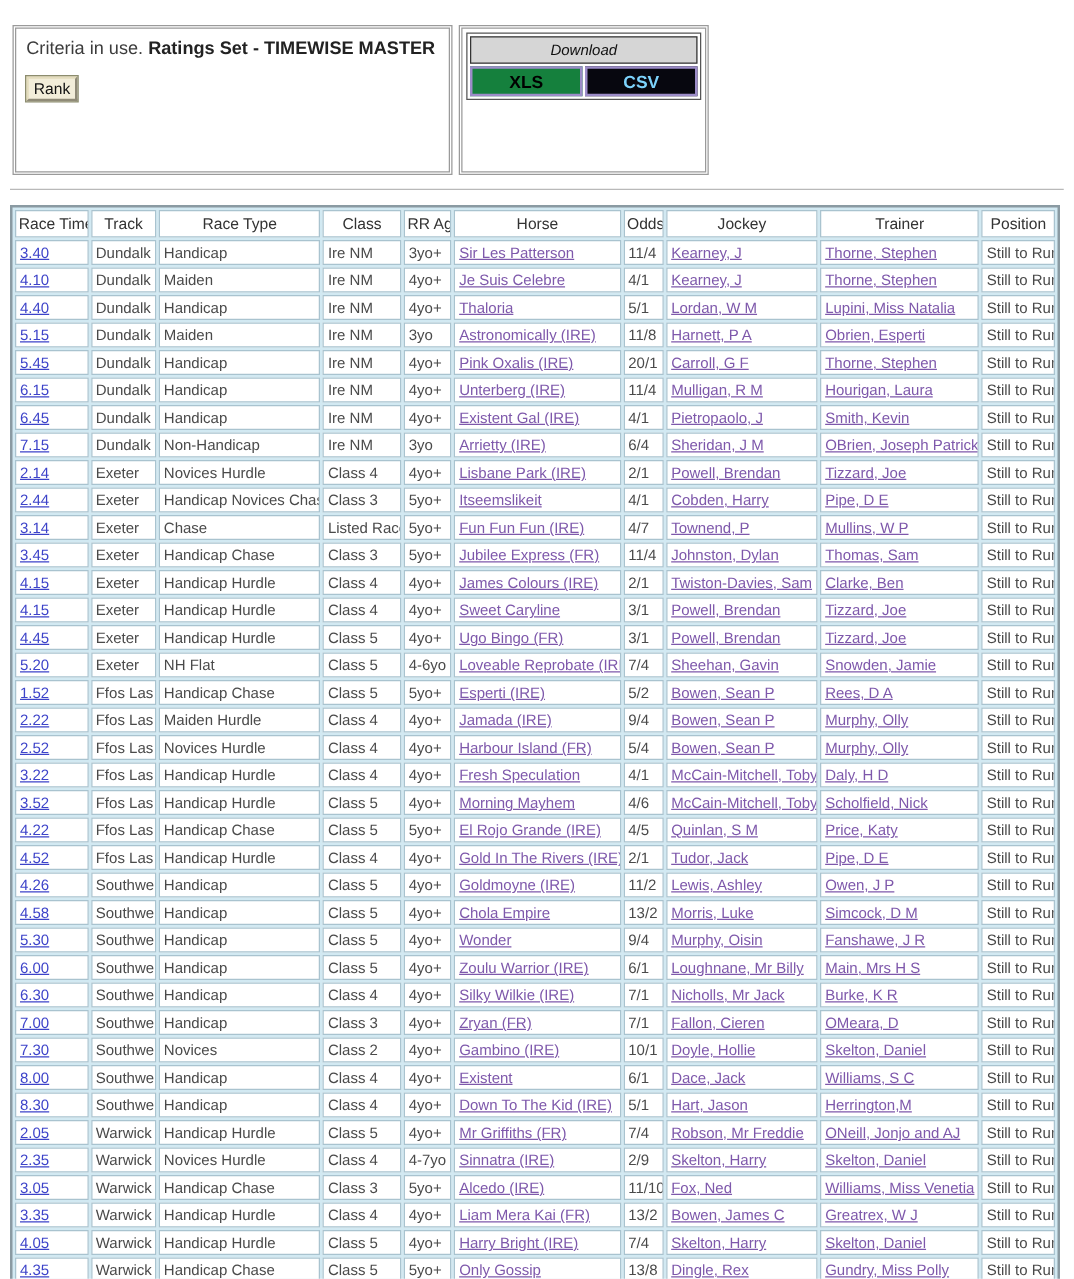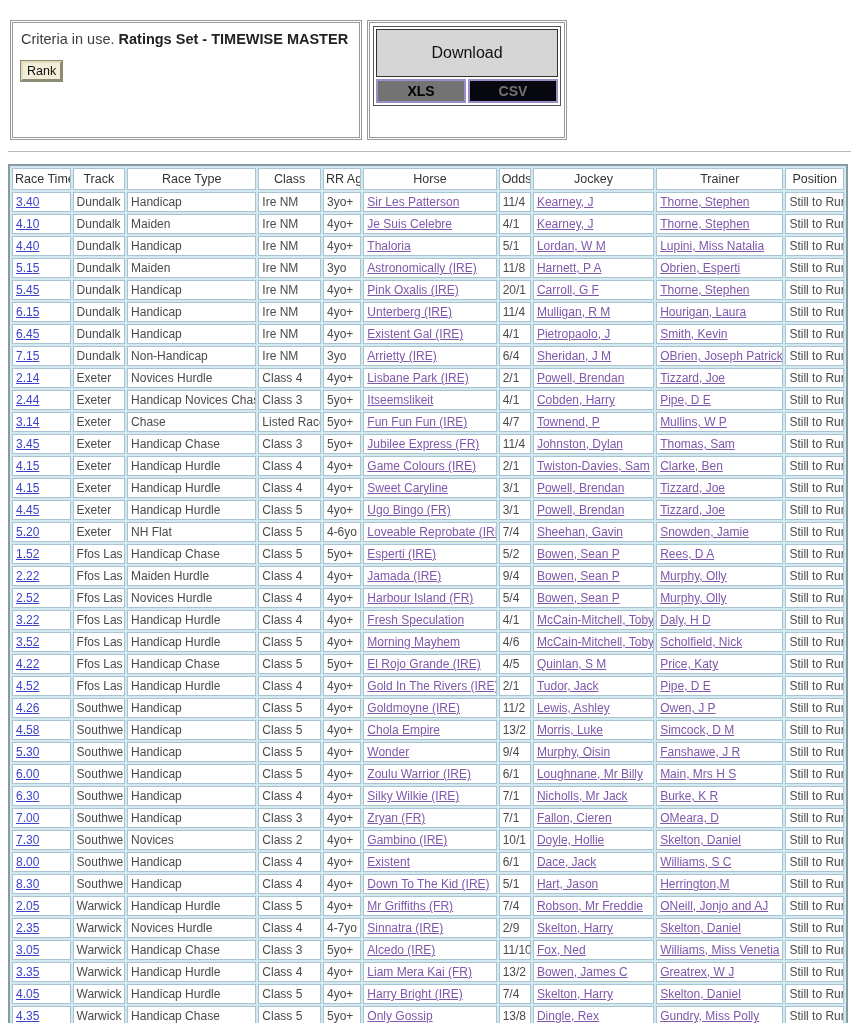--- a/index.html
+++ b/index.html
@@ -27,28 +27,28 @@
     font-size: 12.5px; padding: 1px 4px; margin: 0; cursor: pointer;
   }
   .rank-row { margin-top: 11px; }
   .btn-row { margin-top: 9px; display: flex; gap: 4px; }
 
   .download-box { width: 200px; height: 120px; }
   .download-box .dbl-inner { padding: 3px; }
   .dl-table { width: 100%; border-collapse: separate; border-spacing: 2px; background: #fff; border: 1px solid #555; }
   .dl-header {
     background: #d6d6d6; border: 1px solid #333; text-align: center;
-    font-size: 16px; color: #111; padding: 14px 2px;
+    font-size: 12px; color: #111; padding: 3px 2px; font-style: italic;
   }
   .dl-btn {
     text-align: center; font-weight: bold; font-size: 14px;
     border: 2px solid #9c8cc8; padding: 2px 2px; width: 50%; cursor: pointer;
   }
-  .dl-xls { background: #737373; color: #000; }
-  .dl-csv { background: #07070f; color: #737373; }
+  .dl-xls { background: #15803d; color: #000; }
+  .dl-csv { background: #07070f; color: #7dd3fc; }
 
   hr.sep { border: none; border-top: 1px solid #b9b9b9; margin: 11px 0 0 0; }
 
   
   table.races {
     margin-top: 12px; margin-left: 0;
     border-collapse: separate; border-spacing: 2px;
     background: #d2e9f2; border: 2px solid #8a9aa2;
     table-layout: fixed; width: 840px;
     font-size: 12px;
@@ -264,21 +264,21 @@
           <td><a class="name">Johnston, Dylan</a></td>
           <td><a class="name">Thomas, Sam</a></td>
           <td>Still to Run</td>
         </tr>
         <tr>
           <td><a class="time">4.15</a></td>
           <td>Exeter</td>
           <td>Handicap Hurdle</td>
           <td>Class 4</td>
           <td>4yo+</td>
-          <td><a class="name">Game Colours (IRE)</a></td>
+          <td><a class="name">James Colours (IRE)</a></td>
           <td>2/1</td>
           <td><a class="name">Twiston-Davies, Sam</a></td>
           <td><a class="name">Clarke, Ben</a></td>
           <td>Still to Run</td>
         </tr>
         <tr>
           <td><a class="time">4.15</a></td>
           <td>Exeter</td>
           <td>Handicap Hurdle</td>
           <td>Class 4</td>

